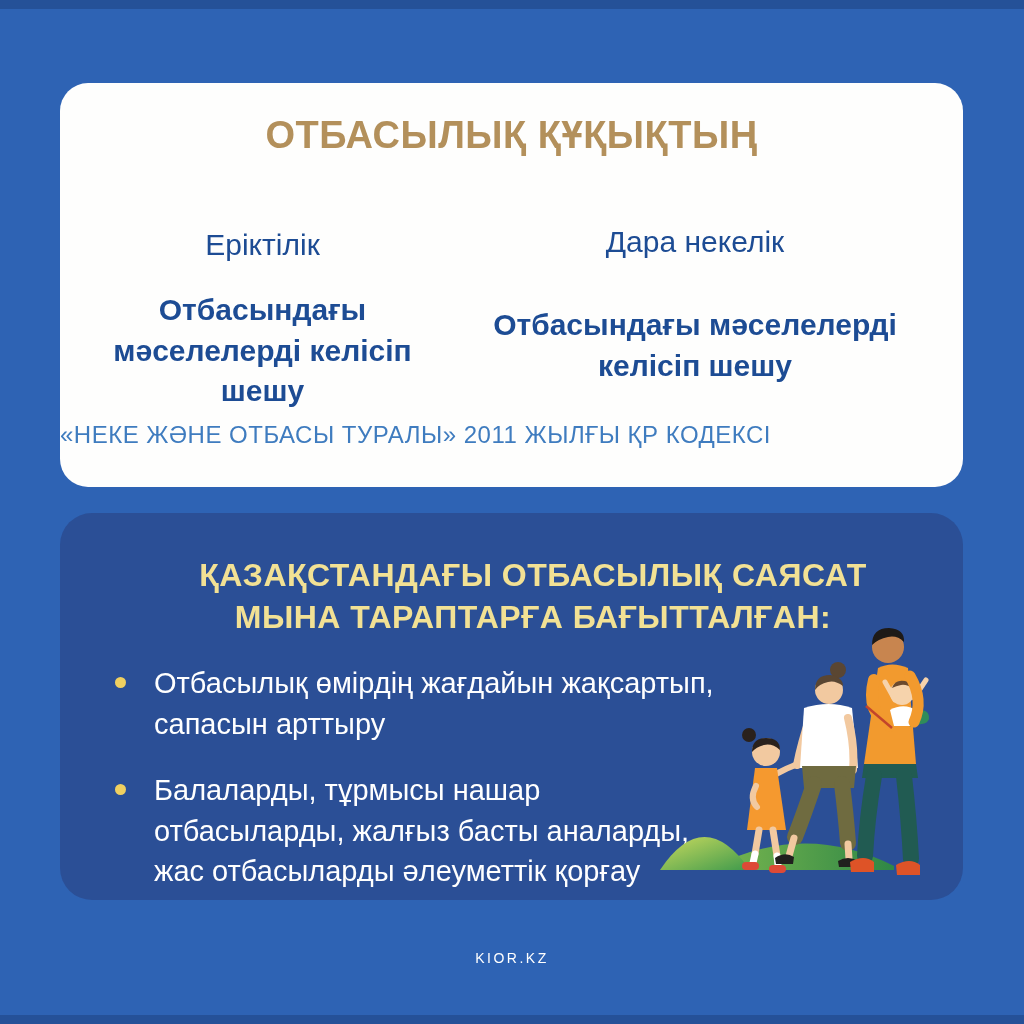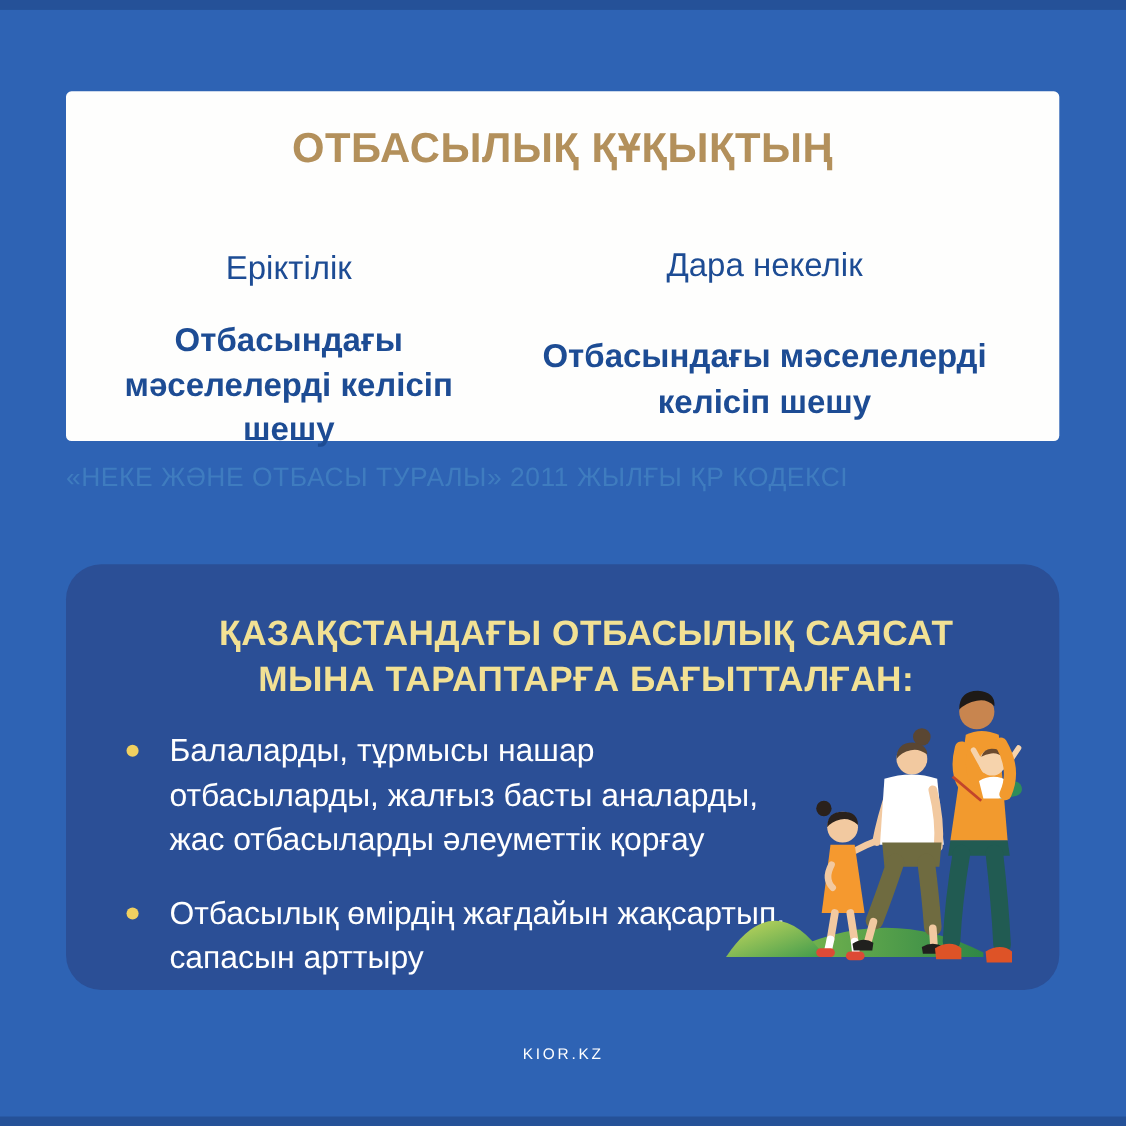--- a/index.html
+++ b/index.html
@@ -10,22 +10,22 @@
     position:relative;
     overflow:hidden;
   }
   .canvas { position:absolute; inset:0; }
   .edge-strip { position:absolute; left:0; width:1024px; height:9px; background:rgba(15,35,80,0.28); }
   .edge-top { top:0; }
   .edge-bottom { bottom:0; }
 
   
   .card-white {
-    position:absolute; left:60px; top:83px; width:903px; height:318px;
-    background:#FEFEFD; border-radius:5px;
+    position:absolute; left:60px; top:83px; width:903px; height:404px;
+    background:#FEFEFD; border-radius:28px;
   }
   .main-title {
     position:absolute; top:30px; left:0; width:100%;
     text-align:center; color:#B3905B; font-weight:bold;
     font-size:38px; line-height:1.2; letter-spacing:0.5px;
   }
   .col { position:absolute; text-align:center; color:#1D4C94; }
   .col-left  { left:30px;  width:345px; }
   .col-right { left:430px; width:410px; }
   .col-heading { font-size:30px; font-weight:normal; }
@@ -92,25 +92,25 @@
 
   <section class="card-dark">
     <h2 class="policy-title">
       <span>ҚАЗАҚСТАНДАҒЫ ОТБАСЫЛЫҚ САЯСАТ</span><br>
       <span>МЫНА ТАРАПТАРҒА БАҒЫТТАЛҒАН:</span>
     </h2>
 
     <div class="bullets">
       <div class="bullet-item">
         <span class="bullet-dot"></span>
-        <span class="bullet-text">Балаларды, тұрмысы нашар отбасыларды, жалғыз басты аналарды, жас отбасыларды әлеуметтік қорғау</span>
+        <span class="bullet-text">Отбасылық өмірдің жағдайын жақсартып, сапасын арттыру</span>
       </div>
       <div class="bullet-item">
         <span class="bullet-dot"></span>
-        <span class="bullet-text">Отбасылық өмірдің жағдайын жақсартып, сапасын арттыру</span>
+        <span class="bullet-text">Балаларды, тұрмысы нашар отбасыларды, жалғыз басты аналарды, жас отбасыларды әлеуметтік қорғау</span>
       </div>
     </div>
 
     <svg class="family-illustration" width="305" height="272" viewBox="0 0 305 272" aria-hidden="true">
       <defs>
         <linearGradient id="hillg1" x1="0" y1="0" x2="1" y2="1">
           <stop offset="0" stop-color="#C9DA5E"></stop>
           <stop offset="1" stop-color="#3F9A4C"></stop>
         </linearGradient>
         <linearGradient id="hillg2" x1="0" y1="0" x2="1" y2="0">

